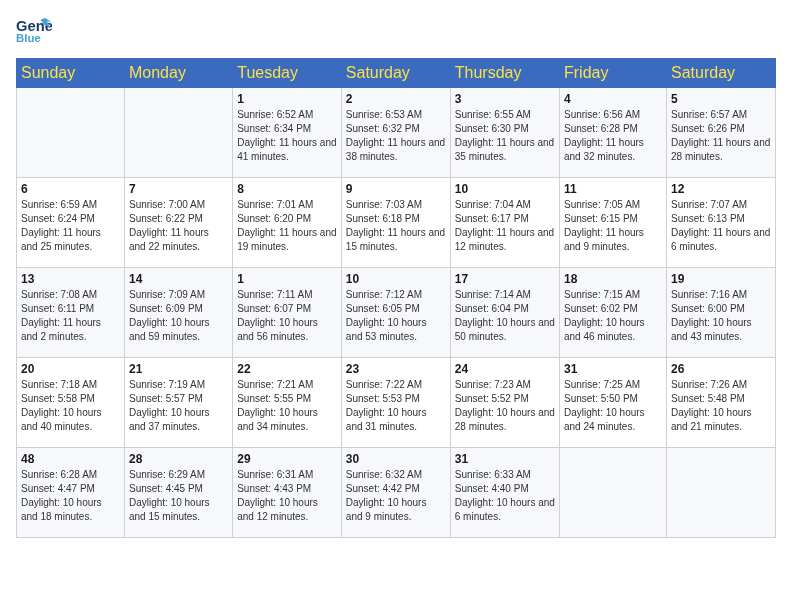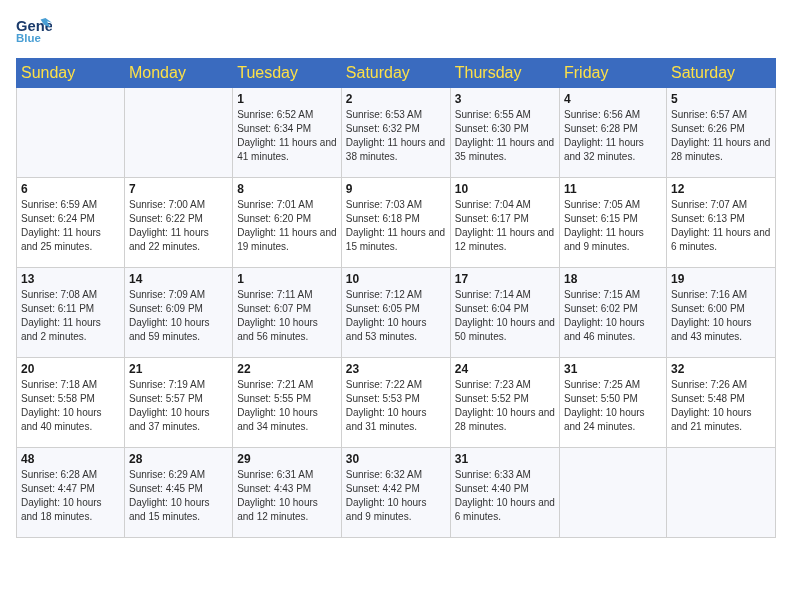--- a/index.html
+++ b/index.html
@@ -212,21 +212,21 @@
         </td>
         <td>
           <span class="day-number">24</span>
           <div class="day-info">Sunrise: 7:23 AM<br>Sunset: 5:52 PM<br>Daylight: 10 hours and 28 minutes.</div>
         </td>
         <td>
           <span class="day-number">31</span>
           <div class="day-info">Sunrise: 7:25 AM<br>Sunset: 5:50 PM<br>Daylight: 10 hours and 24 minutes.</div>
         </td>
         <td>
-          <span class="day-number">32</span>
+          <span class="day-number">26</span>
           <div class="day-info">Sunrise: 7:26 AM<br>Sunset: 5:48 PM<br>Daylight: 10 hours and 21 minutes.</div>
         </td>
       </tr>
       <tr>
         <td>
           <span class="day-number">48</span>
           <div class="day-info">Sunrise: 6:28 AM<br>Sunset: 4:47 PM<br>Daylight: 10 hours and 18 minutes.</div>
         </td>
         <td>
           <span class="day-number">28</span>

